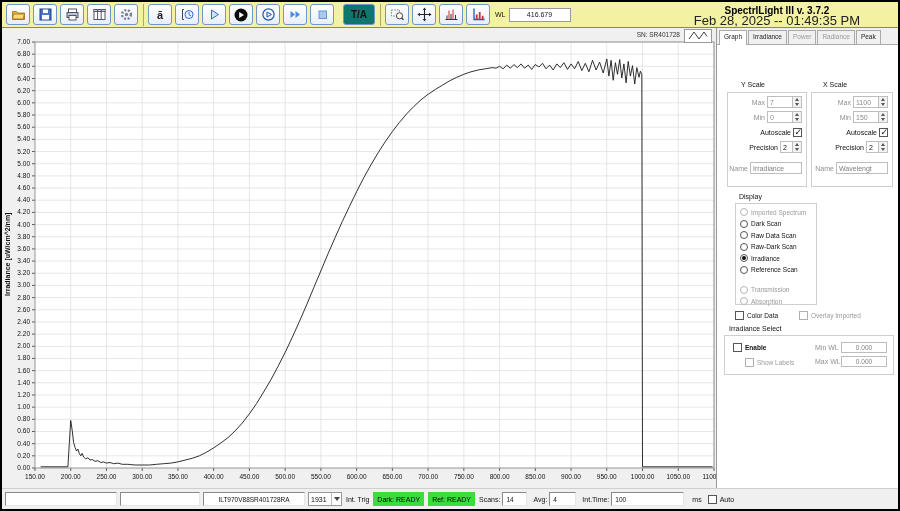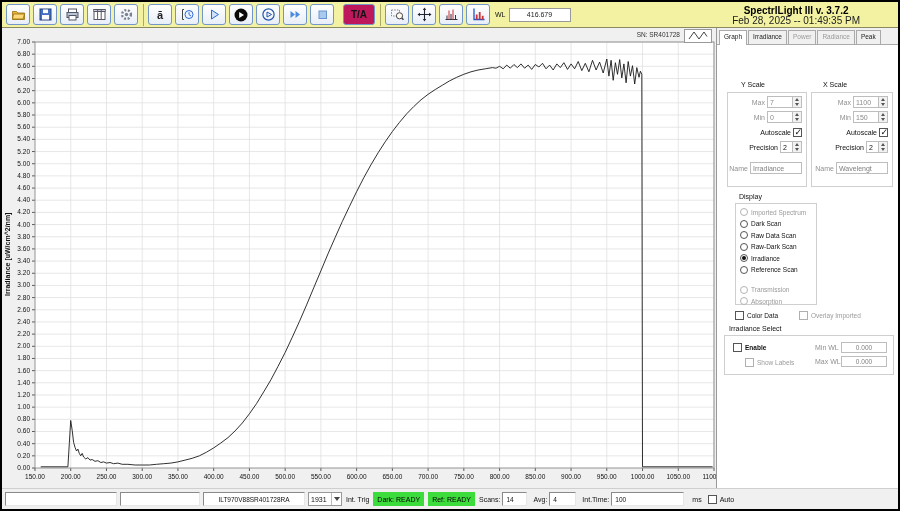--- a/index.html
+++ b/index.html
@@ -6,28 +6,28 @@
   html,body { background:#888; font-family:"Liberation Sans", sans-serif; }
   #window { position:relative; width:900px; height:511px; border:2px solid #000; background:#f0f0f0; overflow:hidden; }
 
   
   .toolbar { position:absolute; left:0; top:0; width:896px; height:26px; background:#f2f2a2;
              border-bottom:1px solid #8a8a60; display:flex; align-items:center; padding-left:4px; }
   .tbtn { width:24px; height:21px; background:linear-gradient(#ffffff,#e8eef8); border:1px solid #7296c8;
           border-radius:3px; display:flex; align-items:center; justify-content:center; margin-right:3px; cursor:pointer; }
   .tbtn svg { display:block; }
   .tdivider { width:1px; height:22px; background:#aaaa66; margin:0 4px 0 2px; }
-  .ta-btn { width:32px; font-weight:bold; font-size:10px; color:#111; background:#be185d; }
+  .ta-btn { width:32px; font-weight:bold; font-size:10px; color:#111; background:#0f766e; }
   .a-btn { font-weight:bold; font-size:11px; color:#222; }
   .wl-label { font-size:7px; color:#111; margin:0 3px 0 2px; }
   .wl-input { width:62px; height:14px; background:#fff; border:1px solid #999; font-size:7px; color:#222;
               display:flex; align-items:center; justify-content:center; }
   .title-block { margin-left:auto; margin-right:38px; text-align:center; }
   .title-main { font-size:10px; font-weight:bold; color:#000; line-height:11px; }
-  .title-date { font-size:10px; color:#222; line-height:9px; }
+  .title-date { font-size:13px; color:#222; line-height:9px; }
 
   
   .chart-area { position:absolute; left:0; top:26px; width:714px; height:460px; background:#f0f0f0; }
   .sn-label { position:absolute; right:36px; top:3px; font-size:6.5px; color:#333; }
   .wave-btn { position:absolute; right:4px; top:1px; width:28px; height:14px; background:#fff;
               border:1px solid #999; display:flex; align-items:center; justify-content:center; cursor:pointer; }
 
   
   .right-panel { position:absolute; left:714px; top:26px; width:182px; height:460px; background:#fff; border-left:1px solid #999; }
   .tabs { display:flex; height:17px; background:#f0f0f0; border-bottom:1px solid #aaa; padding:2px 2px 0 2px; }

